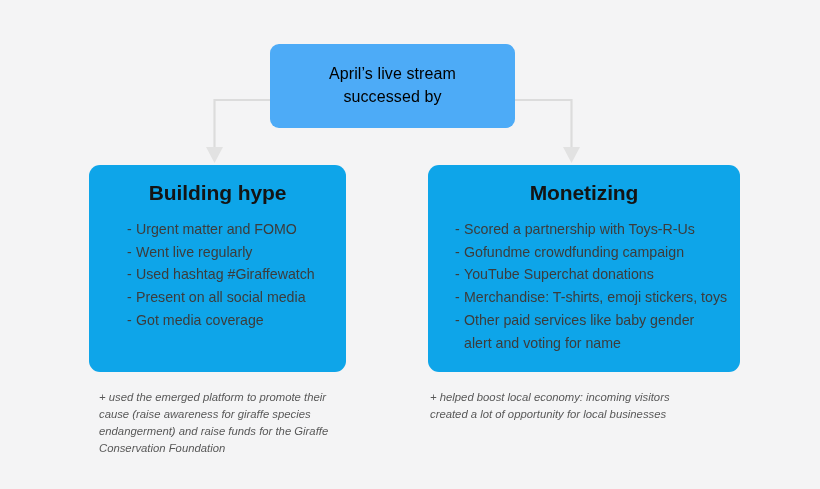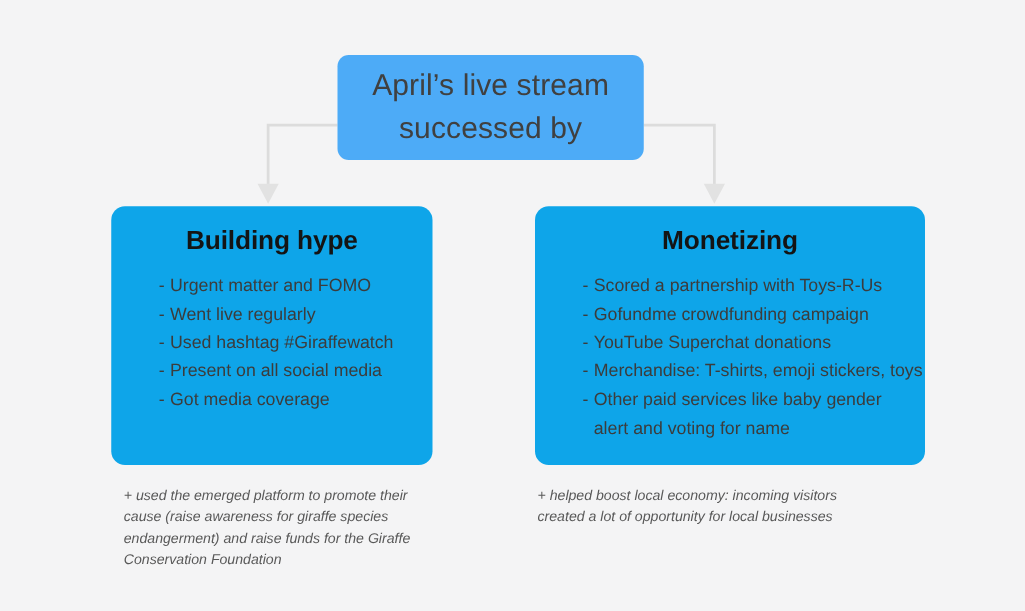--- a/index.html
+++ b/index.html
@@ -38,22 +38,22 @@
     width: 245px;
     height: 84px;
     background: #4dabf7;
     border-radius: 9px;
     display: flex;
     align-items: center;
     justify-content: center;
     box-sizing: border-box;
   }
   .root-title {
-    color: #404040;
-    font-size: 24px;
+    color: #000000;
+    font-size: 16px;
     line-height: 1.42;
     text-align: center;
     letter-spacing: 0.1px;
     white-space: pre-line;
   }
 
   
   .branch-card {
     position: absolute;
     top: 165px;
@@ -73,21 +73,21 @@
     color: #141414;
     letter-spacing: -0.1px;
     margin-bottom: 13px;
   }
   .branch-list {
     list-style: none;
     margin: 0;
     padding: 0;
   }
   #branch-0 .branch-list { padding-left: 38px; }
-  #branch-1 .branch-list { padding-left: 38px; }
+  #branch-1 .branch-list { padding-left: 27px; }
 
   .branch-list li {
     font-size: 14.2px;
     color: #3c3c3c;
     line-height: 22.7px;
     white-space: pre-line;
   }
   .branch-list li .dash {
     display: inline-block;
     width: 9px;

